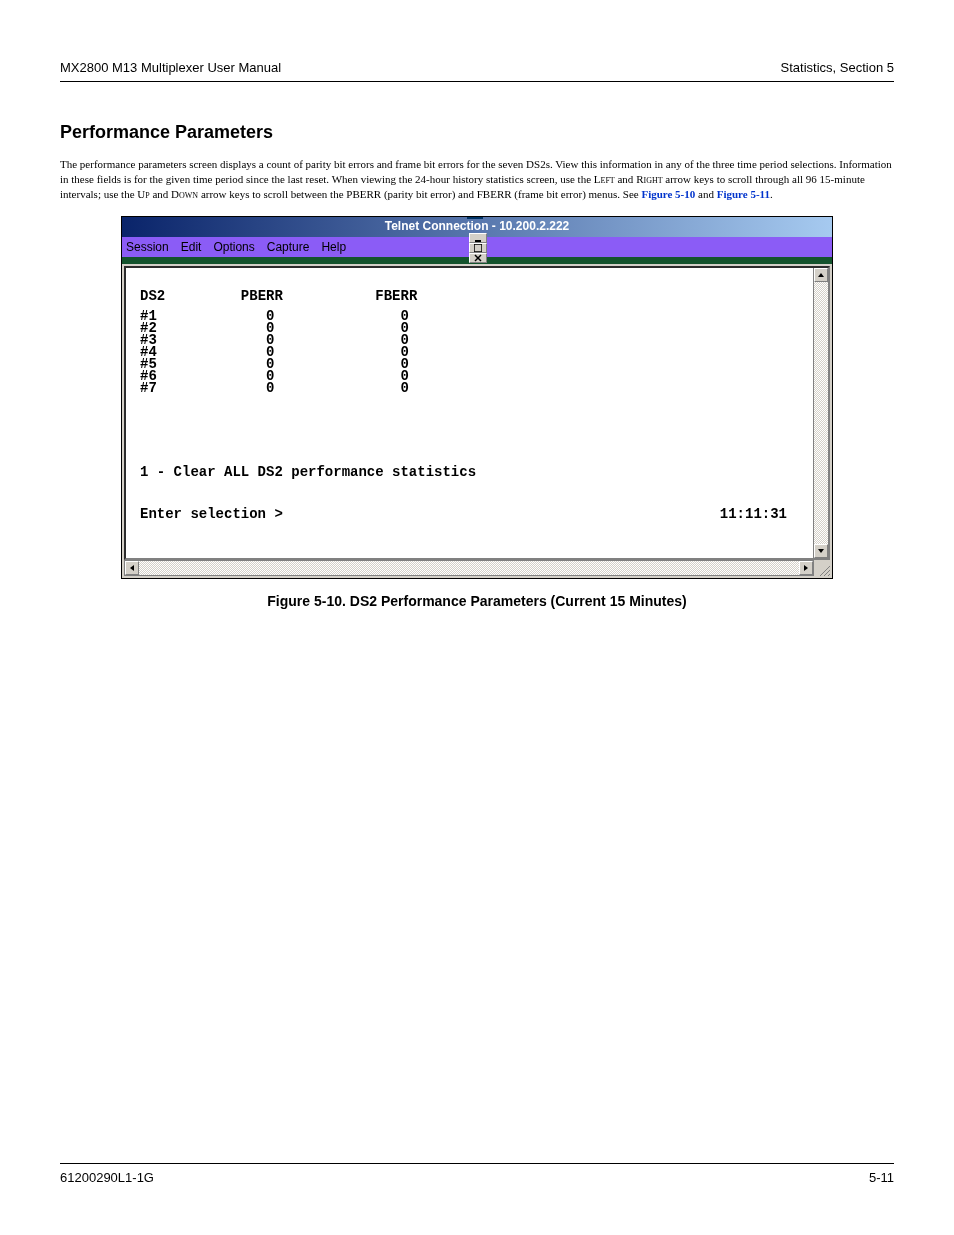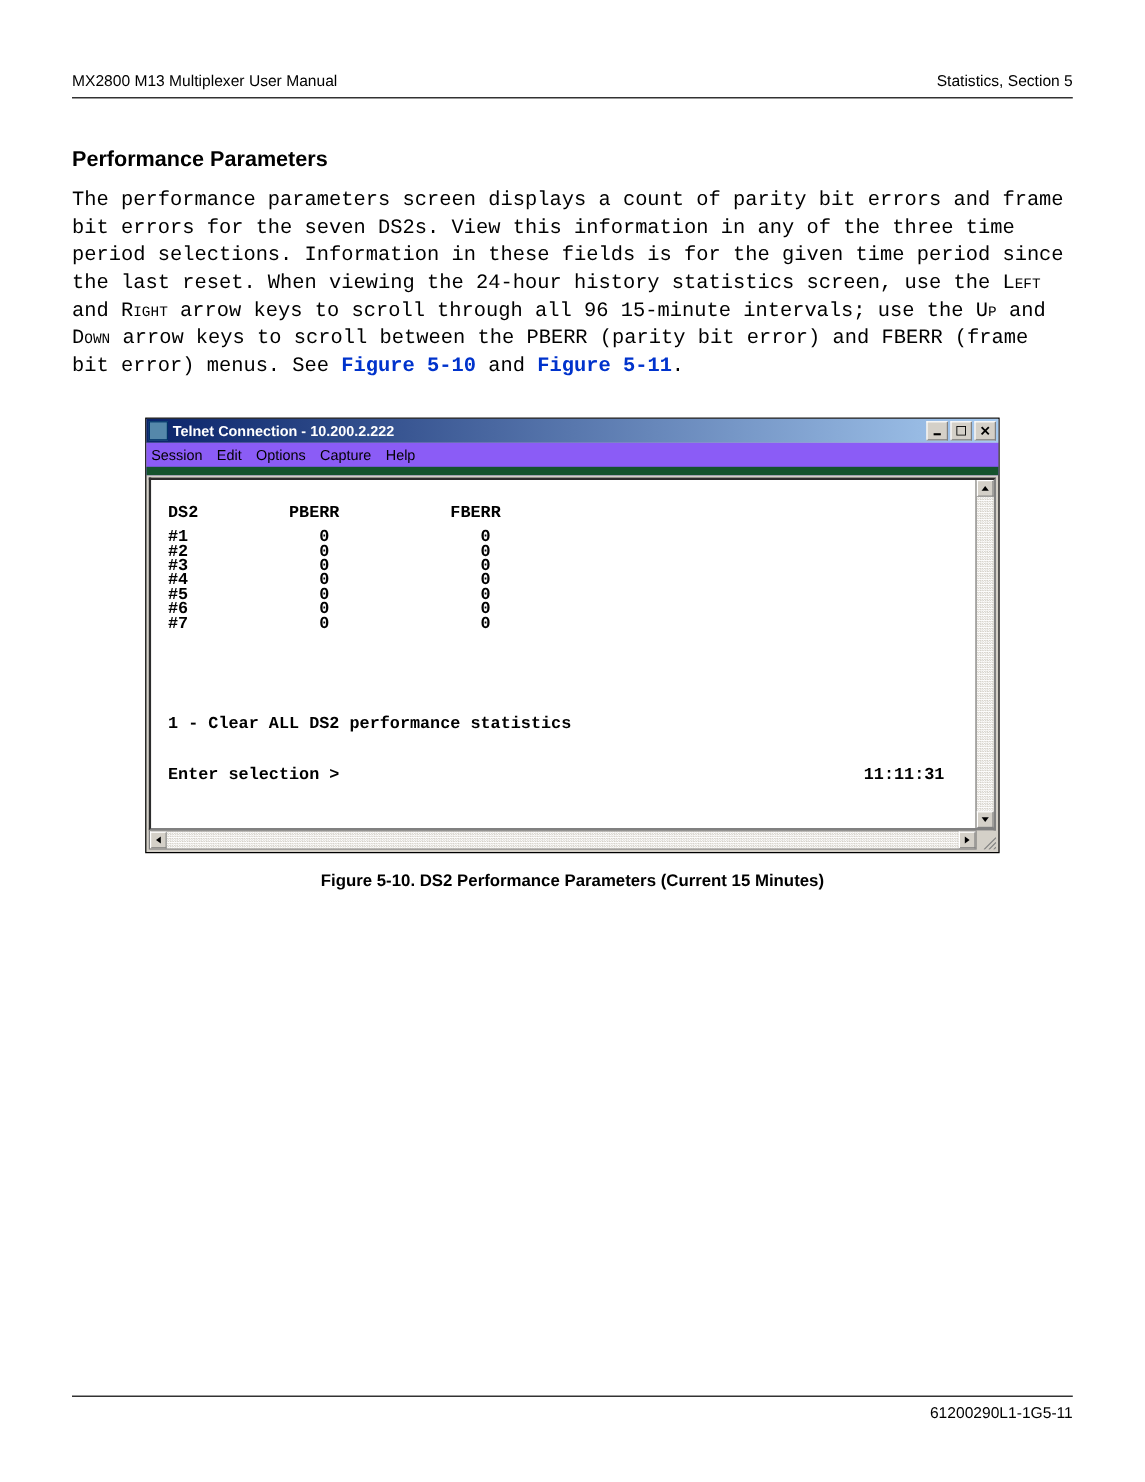--- a/index.html
+++ b/index.html
@@ -29,24 +29,24 @@
     border-top: 1.5px solid #000;
     margin: 0 0 40px 0;
   }
   .section-heading {
     font-family: Arial, Helvetica, sans-serif;
     font-weight: bold;
     font-size: 18px;
     margin-bottom: 14px;
   }
   .body-text {
-    font-family: Liberation Mono, monospace;
-    font-size: 17px;
+    font-family: Liberation Serif, serif;
+    font-size: 11px;
     line-height: 1.35;
-    margin-bottom: 30px;
+    margin-bottom: 14px;
   }
   .smallcaps {
     font-variant: small-caps;
   }
   .link {
     color: #0033cc;
     font-weight: bold;
     cursor: pointer;
   }
   
@@ -59,20 +59,21 @@
     font-size: 12px;
   }
   .titlebar {
     display: flex;
     align-items: center;
     height: 20px;
     background: linear-gradient(to right, #0a246a 0%, #a6caf0 100%);
     color: #fff;
     font-weight: bold;
     padding: 0 2px;
+    flex-direction: column;
   }
   .titlebar .app-icon {
     width: 14px; height: 14px;
     background: #5588aa;
     border: 1px solid #003366;
     margin-right: 4px;
   }
   .titlebar .title-text {
     flex: 1;
     font-size: 12px;
@@ -210,21 +211,21 @@
     right: 60px;
     bottom: 50px;
   }
   .footer-rule {
     border: none;
     border-top: 1.5px solid #000;
     margin: 0 0 6px 0;
   }
   .footer-row {
     display: flex;
-    justify-content: flex-end;
+    justify-content: space-between;
     font-family: Arial, Helvetica, sans-serif;
     font-size: 13px;
   }
 </style>
 </head>
 <body>
 
 <div class="page">
   <div class="header-row">
     <span>MX2800 M13 Multiplexer User Manual</span>

